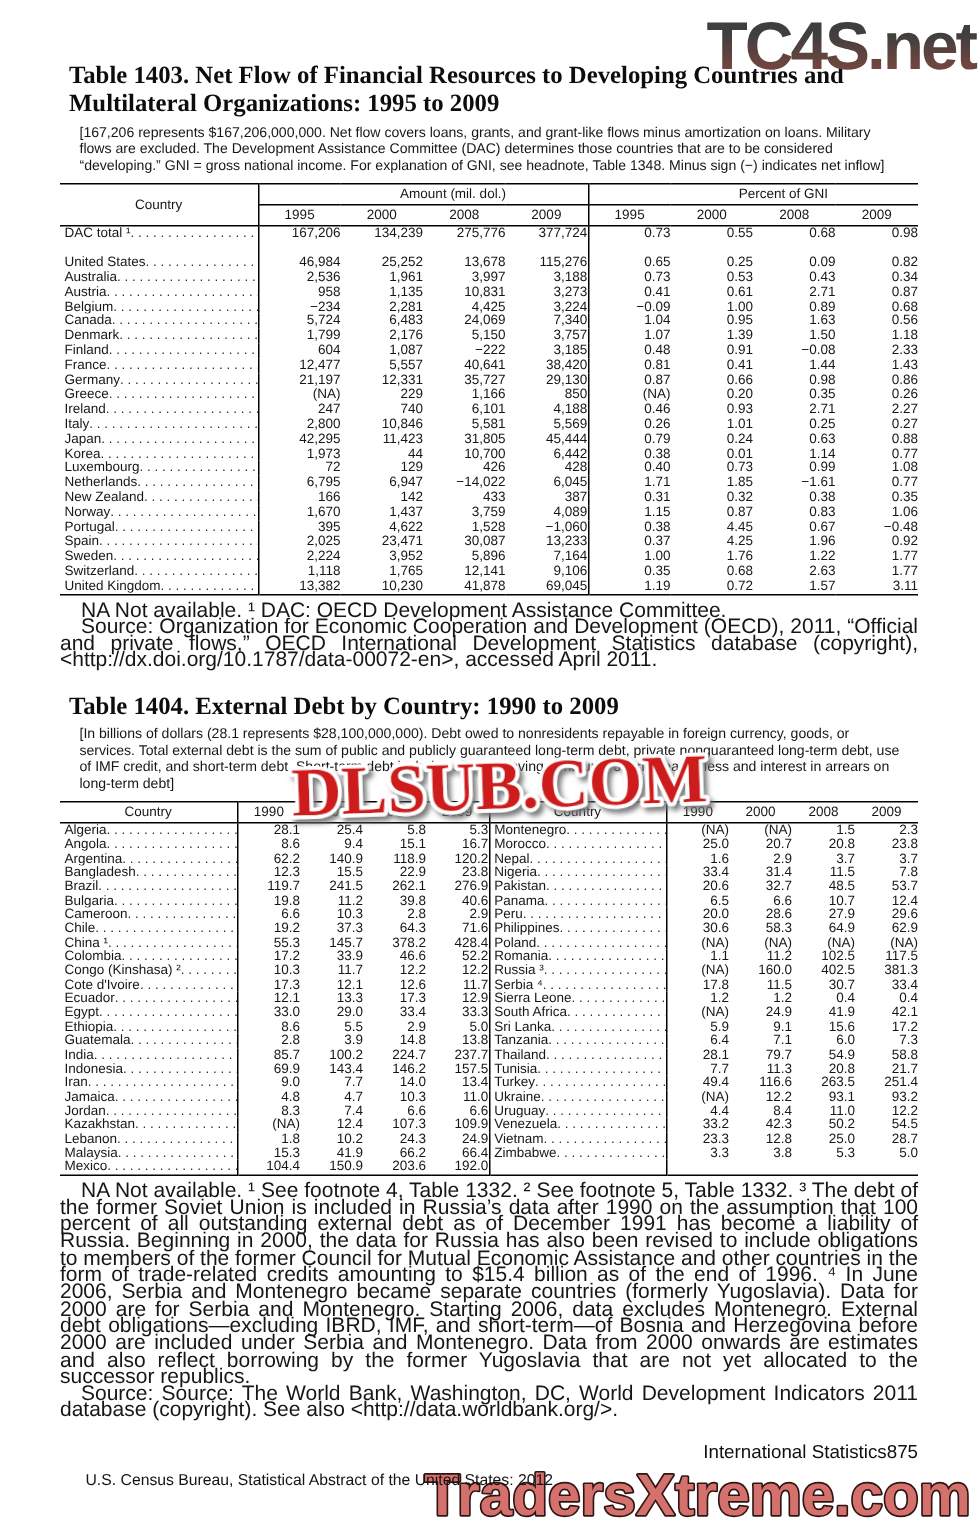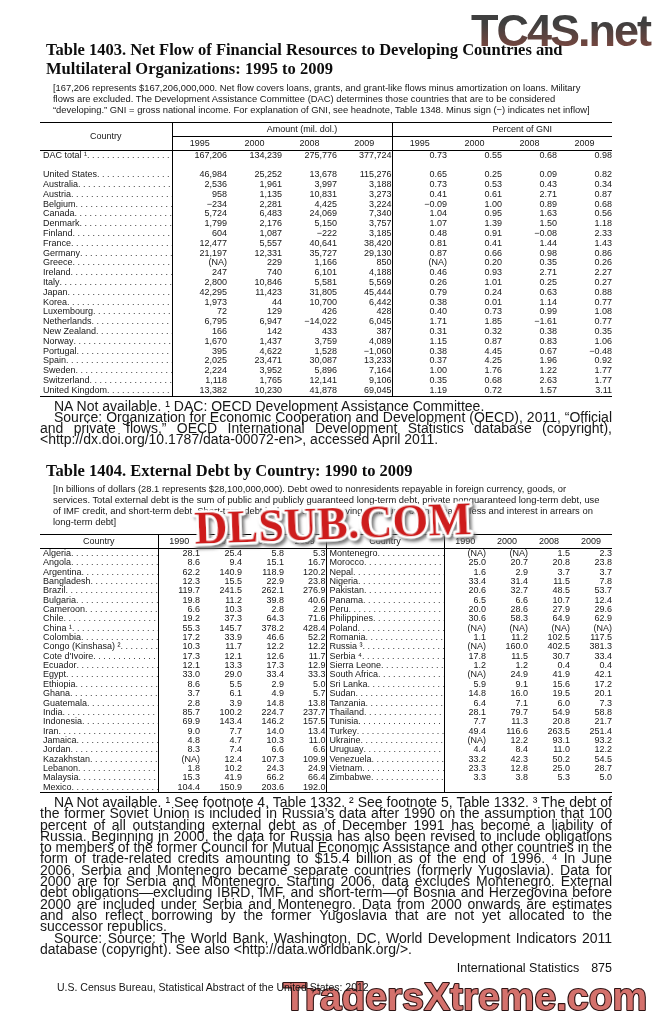--- a/index.html
+++ b/index.html
@@ -34,21 +34,21 @@
   .leaders { flex:1; overflow:hidden; white-space:nowrap; color:#2b2b2b; }
   .leaders::after { content:" . . . . . . . . . . . . . . . . . . . . . . . . . . . . . . . . . . . . . . . ."; font-size:9px; }
   .notes { margin-top:4px; }
   .fn { font-size:14px; line-height:11.3px; text-indent:14px; text-align:justify; }
   .sec-1404 { margin-top:15px; }
   .wm { position:absolute; }
   .wm-tc4s { top:1px; right:0; }
   .wm-dlsub { top:487px; left:168px; }
   .wm-traders { top:972px; left:281px; }
   .running-head { position:absolute; top:961px; right:40px; font-size:12.5px; color:#101010; }
-  .running-head .pgnum { margin-left:12px; }
+  .running-head .pgnum { }
   .imprint { position:absolute; top:981px; left:57px; font-size:10.5px; color:#141414; }
 </style>
 </head>
 <body>
 
 <div class="page">
 
   <section class="sec sec-1403">
     <h1 class="tbl-title">Table 1403. Net Flow of Financial Resources to Developing Countries and Multilateral Organizations: 1995 to 2009</h1>
     <p class="headnote">[167,206 represents $167,206,000,000. Net flow covers loans, grants, and grant-like flows minus amortization on loans. Military flows are excluded. The Development Assistance Committee (DAC) determines those countries that are to be considered “developing.” GNI = gross national income. For explanation of GNI, see headnote, Table 1348. Minus sign (−) indicates net inflow]</p>
@@ -830,42 +830,20 @@
             <td class="stub vline">
               <div class="stubwrap">
                 <span class="cname">Sri Lanka</span>
                 <span class="leaders"></span>
               </div>
             </td>
             <td class="num">5.9</td>
             <td class="num">9.1</td>
             <td class="num">15.6</td>
             <td class="num">17.2</td>
-          </tr>
-          <tr>
-            <td class="stub vline">
-              <div class="stubwrap">
-                <span class="cname">Ghana</span>
-                <span class="leaders"></span>
-              </div>
-            </td>
-            <td class="num">3.7</td>
-            <td class="num">6.1</td>
-            <td class="num">4.9</td>
-            <td class="num vline">5.7</td>
-            <td class="stub vline">
-              <div class="stubwrap">
-                <span class="cname">Sudan</span>
-                <span class="leaders"></span>
-              </div>
-            </td>
-            <td class="num">14.8</td>
-            <td class="num">16.0</td>
-            <td class="num">19.5</td>
-            <td class="num">20.1</td>
           </tr>
           <tr>
             <td class="stub vline">
               <div class="stubwrap">
                 <span class="cname">Guatemala</span>
                 <span class="leaders"></span>
               </div>
             </td>
             <td class="num">2.8</td>
             <td class="num">3.9</td>

